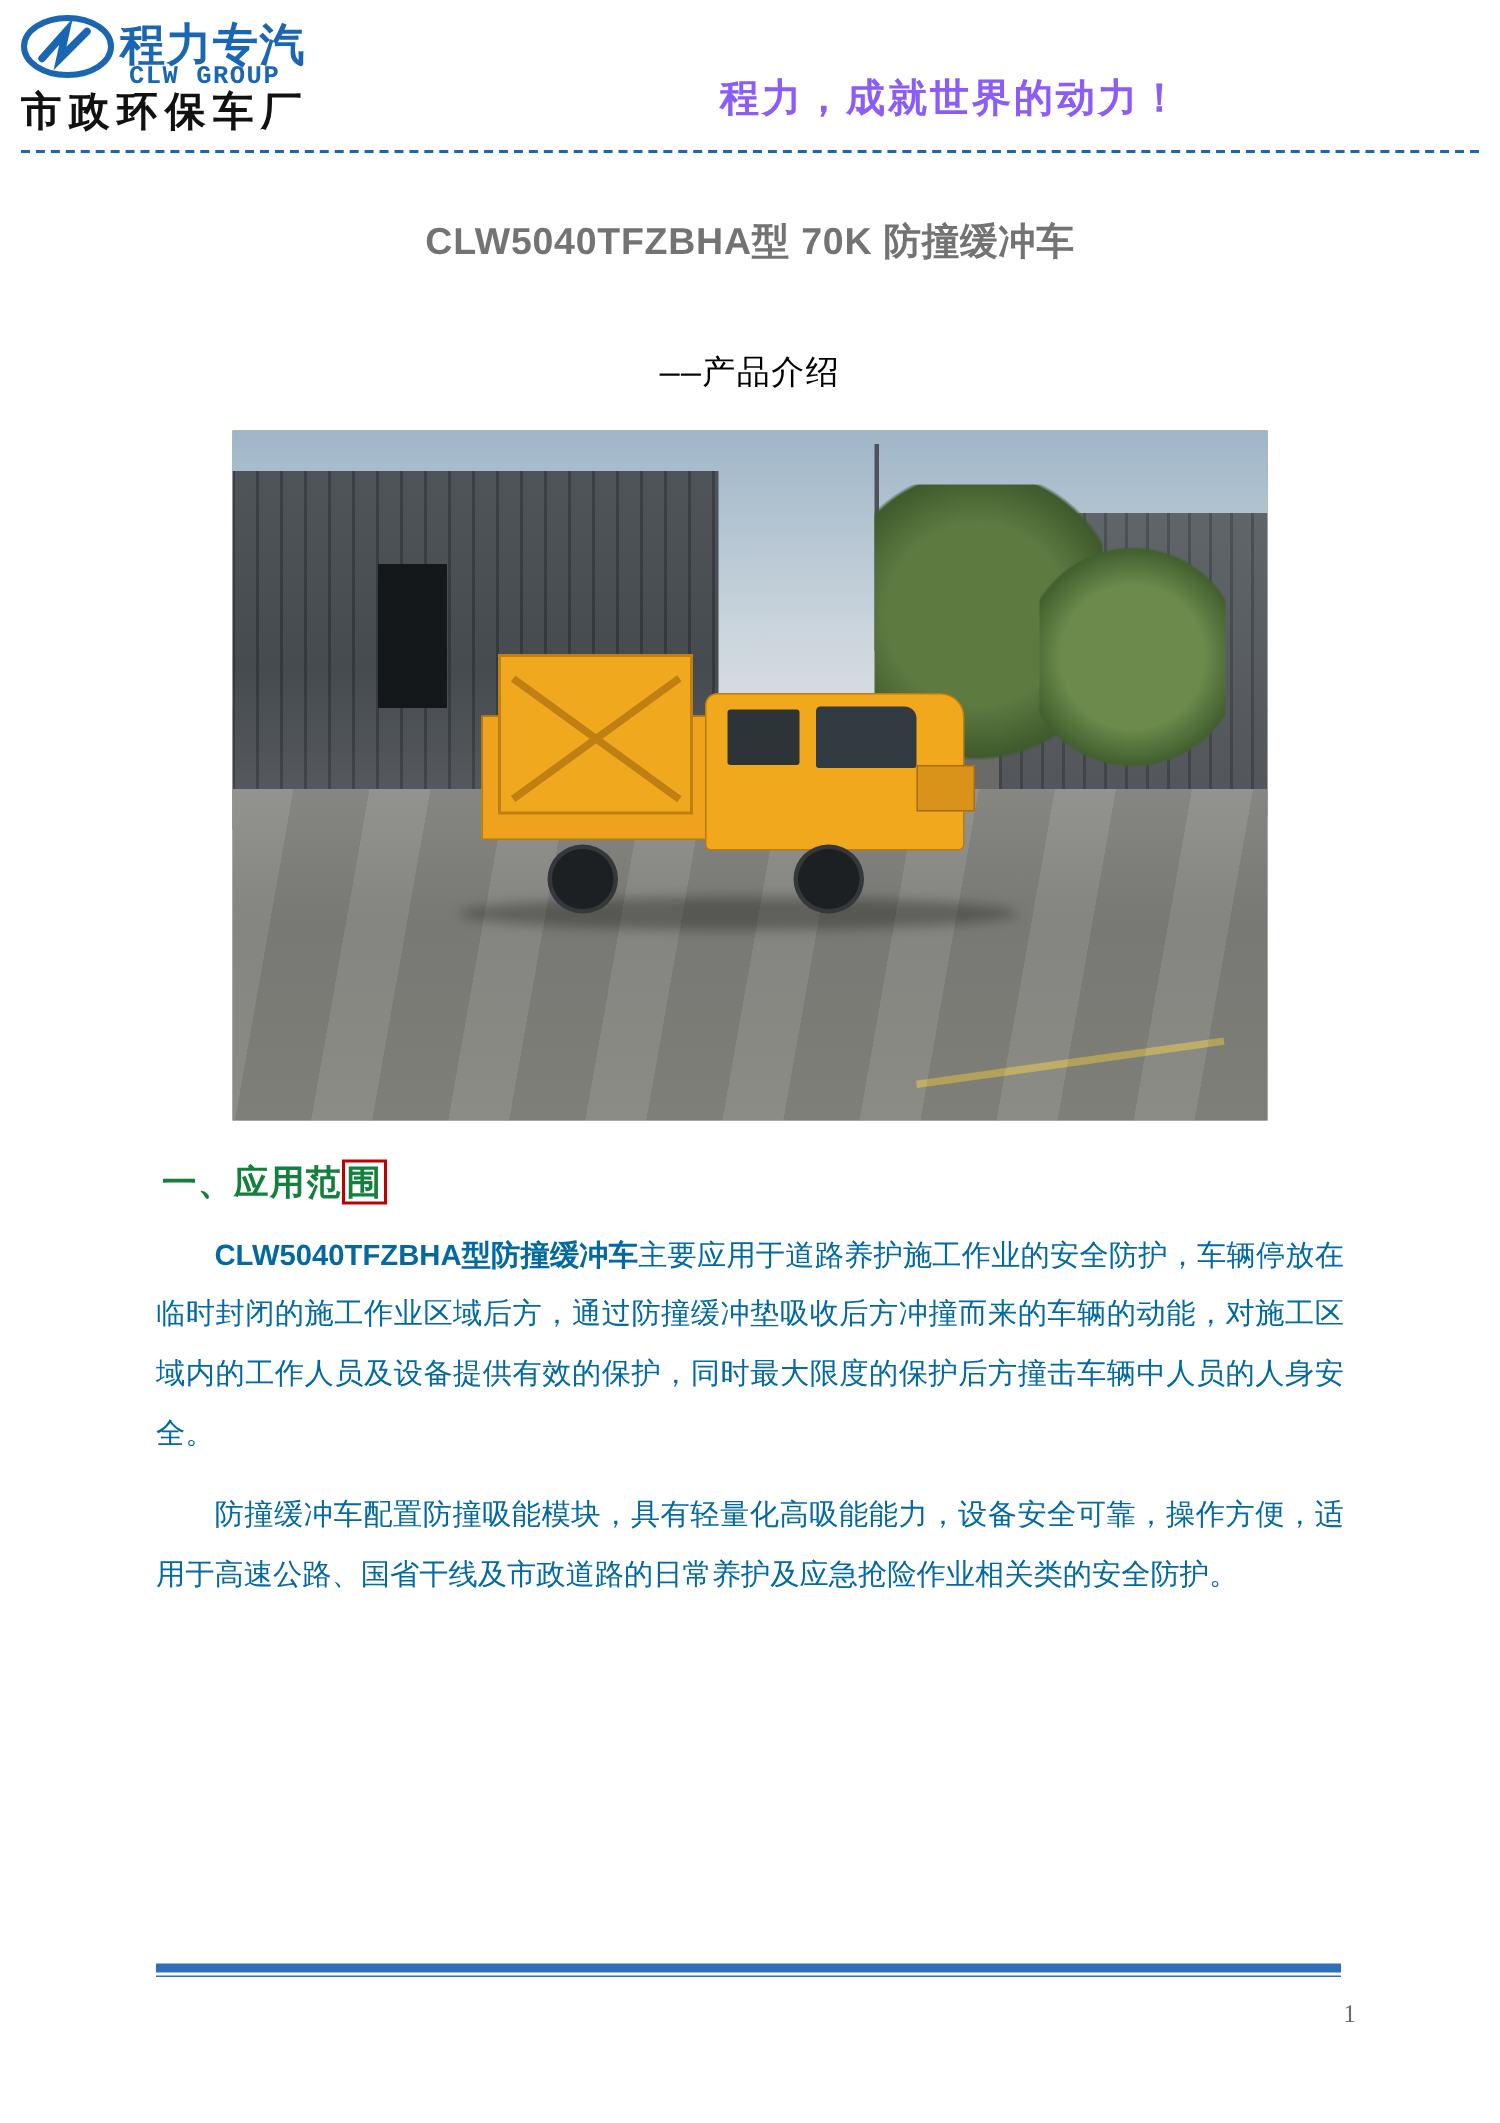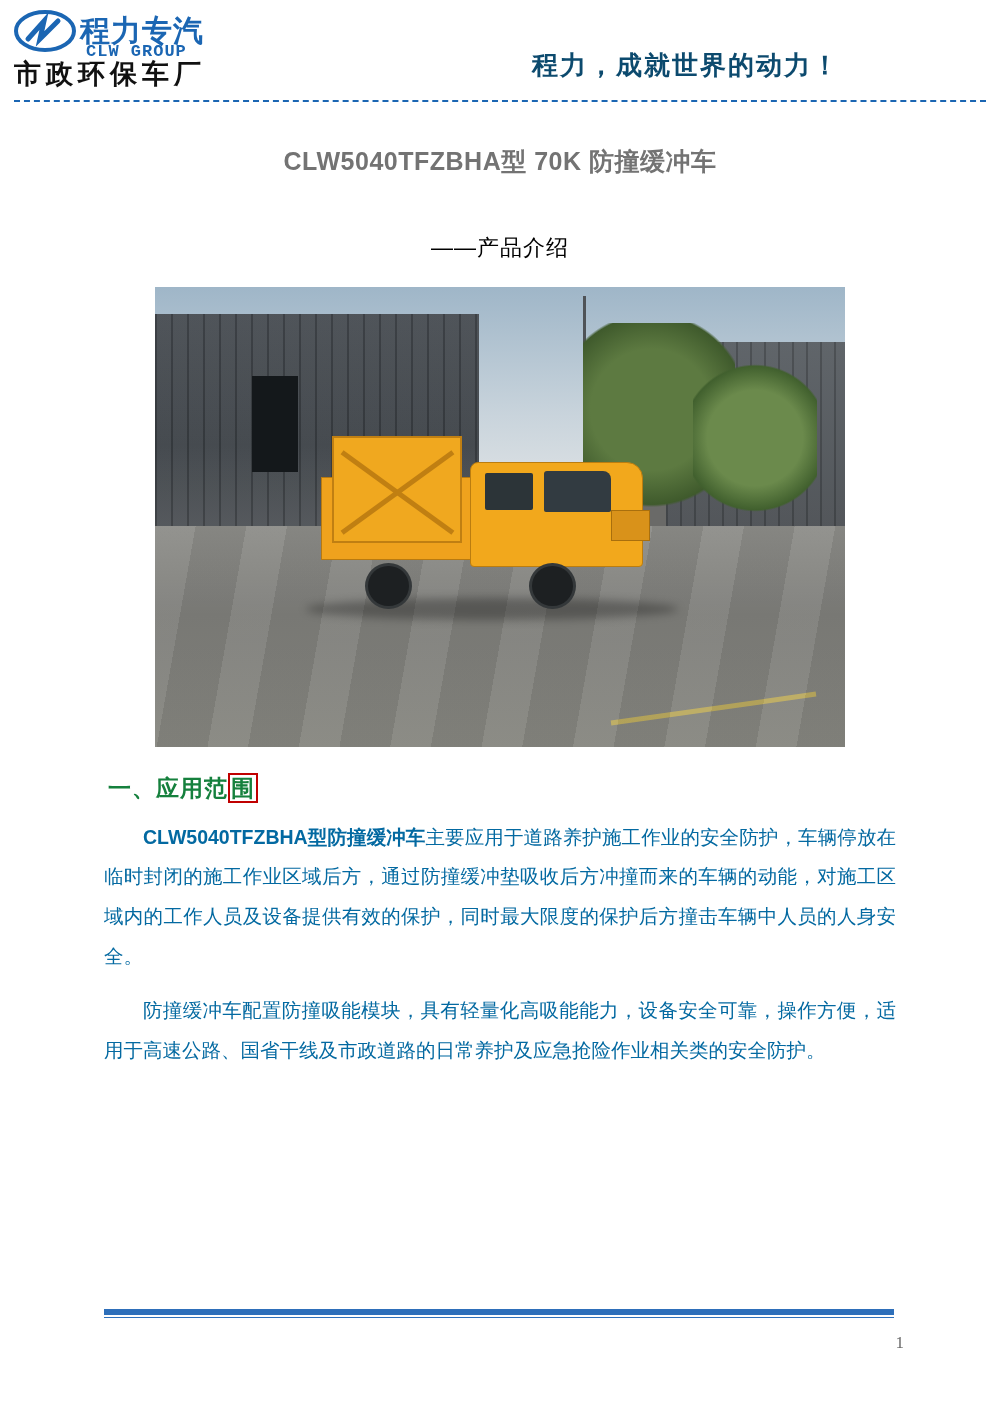--- a/index.html
+++ b/index.html
@@ -69,26 +69,26 @@
     font-family: "Liberation Sans", sans-serif;
     font-weight: bold;
     font-size: 27px;
     color: #111111;
     letter-spacing: 5px;
     margin-top: 0;
     line-height: 1.1;
   }
   .slogan {
     position: absolute;
-    left: 532px;
+    left: 480px;
     top: 48px;
     font-family: "Liberation Sans", sans-serif;
     font-weight: bold;
     font-size: 26px;
-    color: #0c4a6e;
+    color: #8b5cf6;
     letter-spacing: 2px;
   }
   .header-rule {
     position: absolute;
     left: 14px;
     top: 100px;
     width: 972px;
     border-top: 2px dashed #1b66b3;
   }
 
@@ -100,21 +100,21 @@
     font-weight: bold;
     font-size: 25px;
     color: #737373;
     line-height: 1.5;
     letter-spacing: 0.5px;
     padding: 0 240px;
   }
   .doc-subtitle {
     margin-top: 52px;
     text-align: center;
-    font-family: Liberation Sans, sans-serif;
+    font-family: Liberation Mono, monospace;
     font-size: 22px;
     color: #000000;
     letter-spacing: 1px;
   }
 
   
   .photo-wrap {
     margin: 24px auto 0 auto;
     width: 690px;
     height: 460px;

